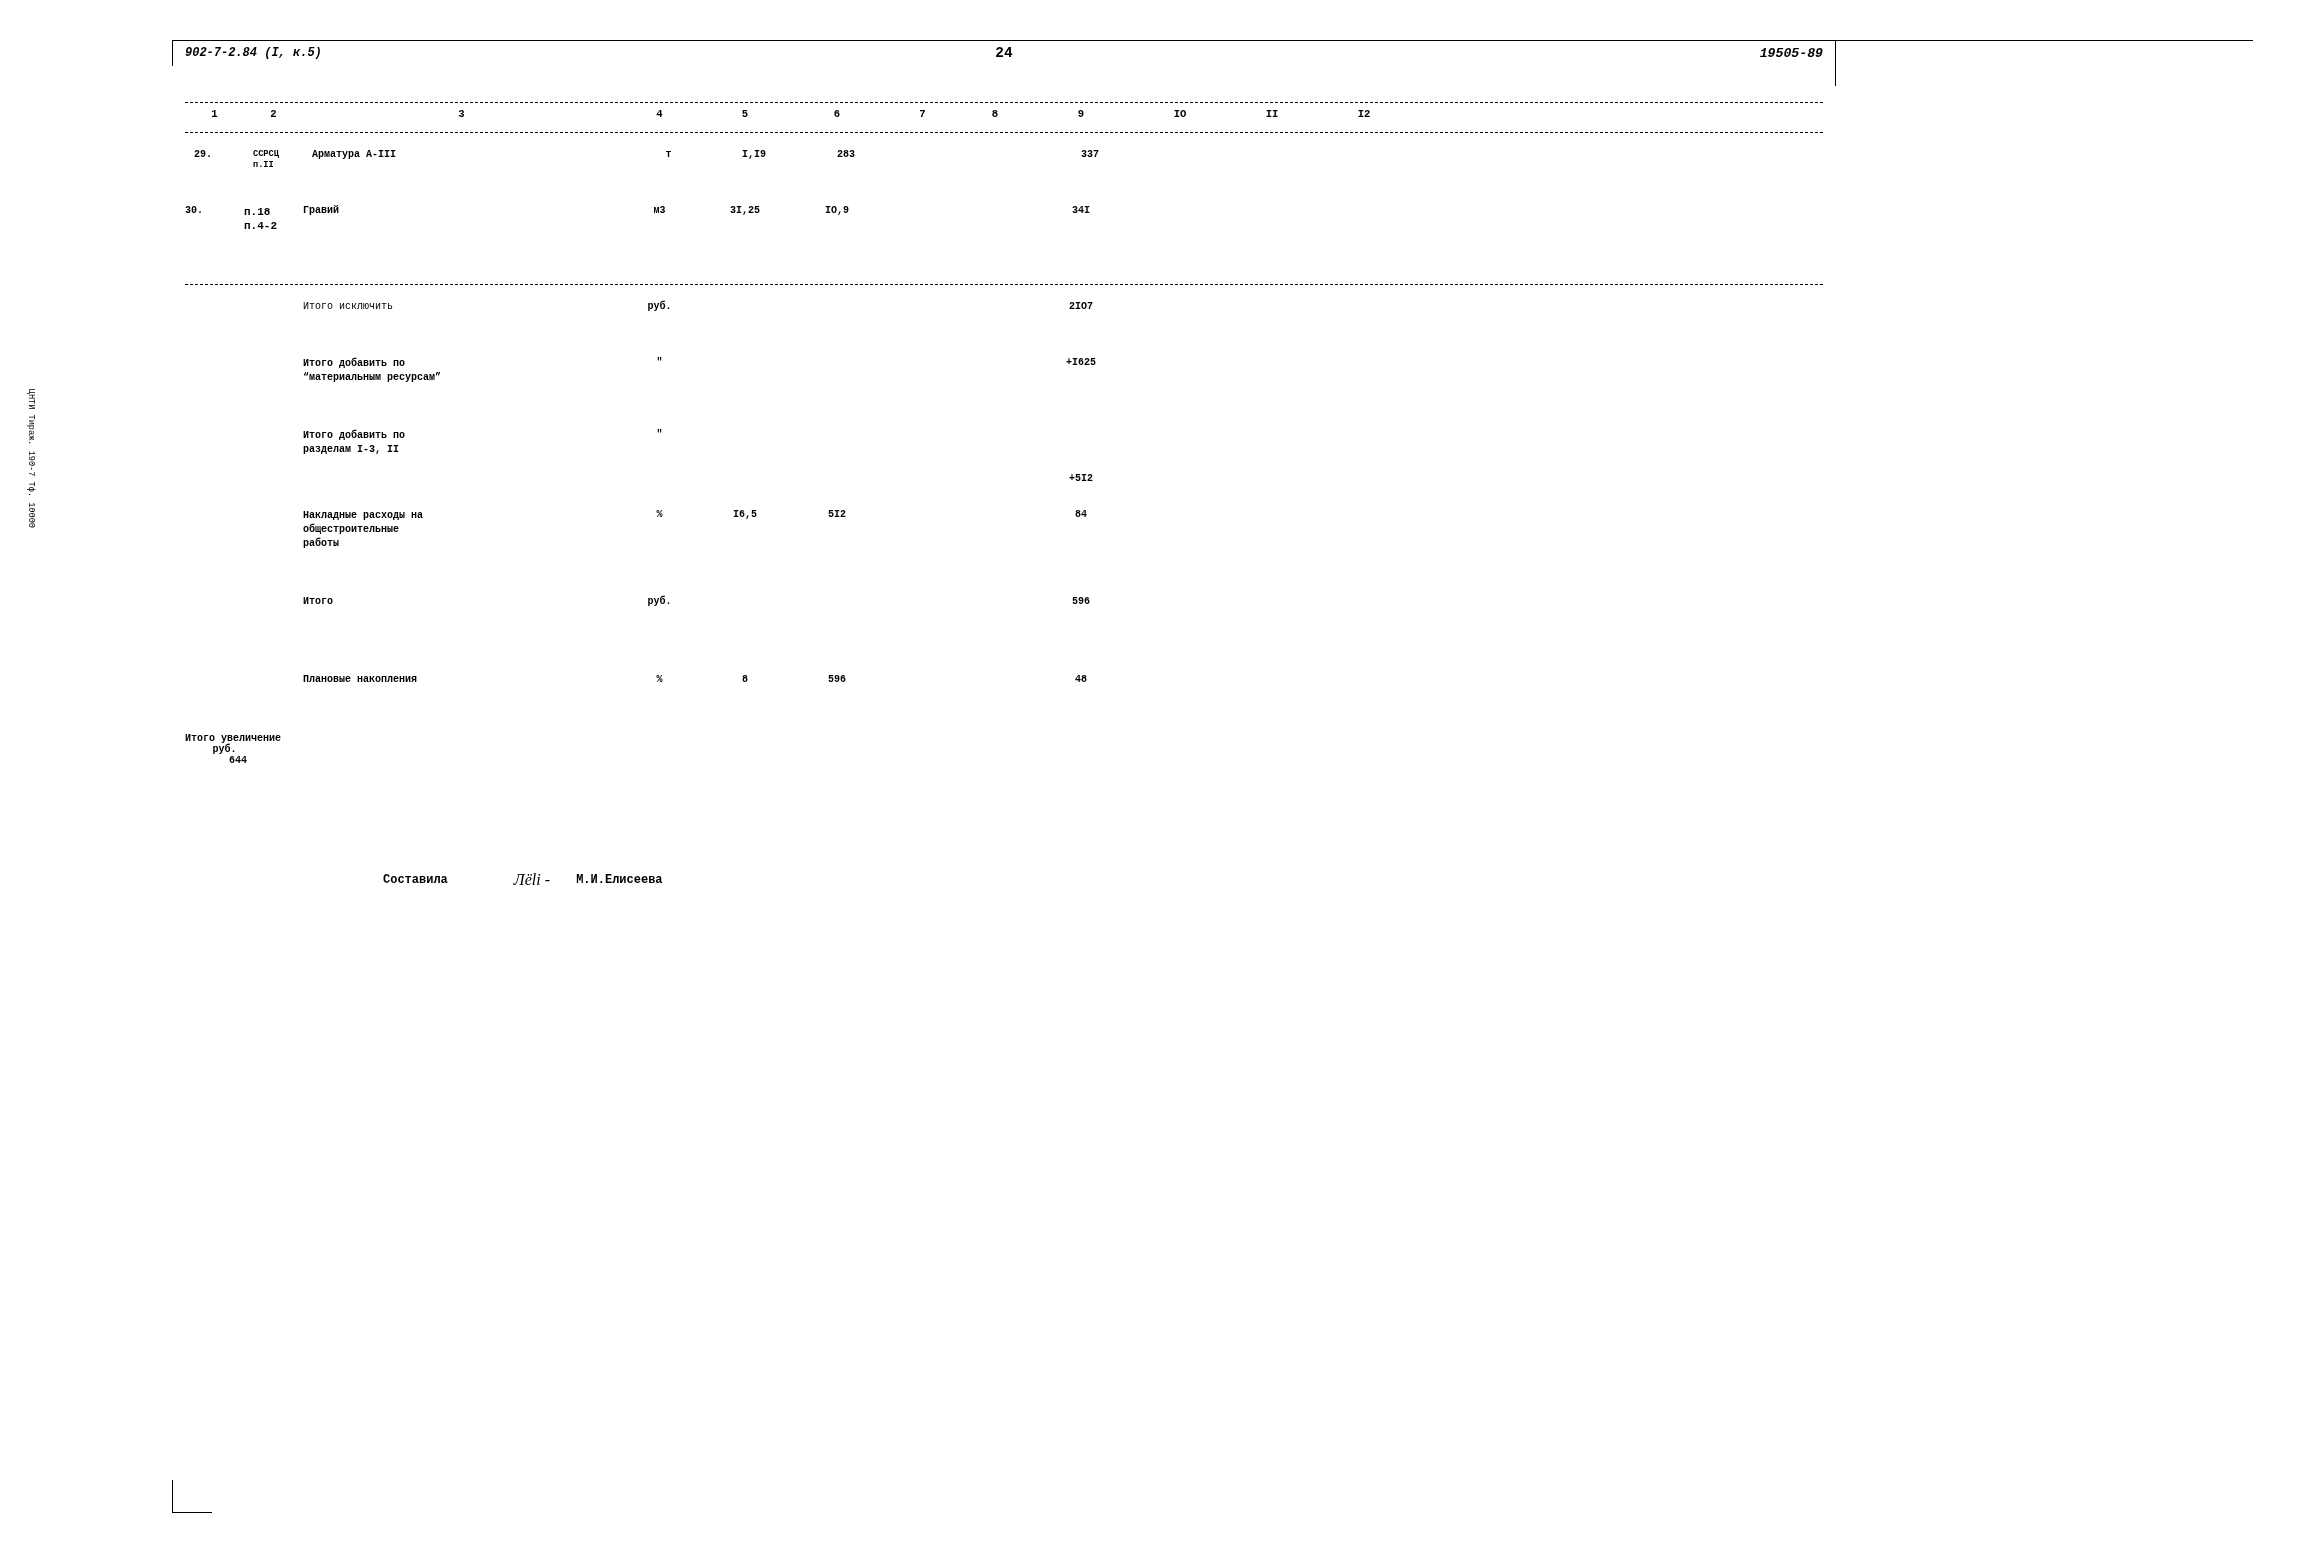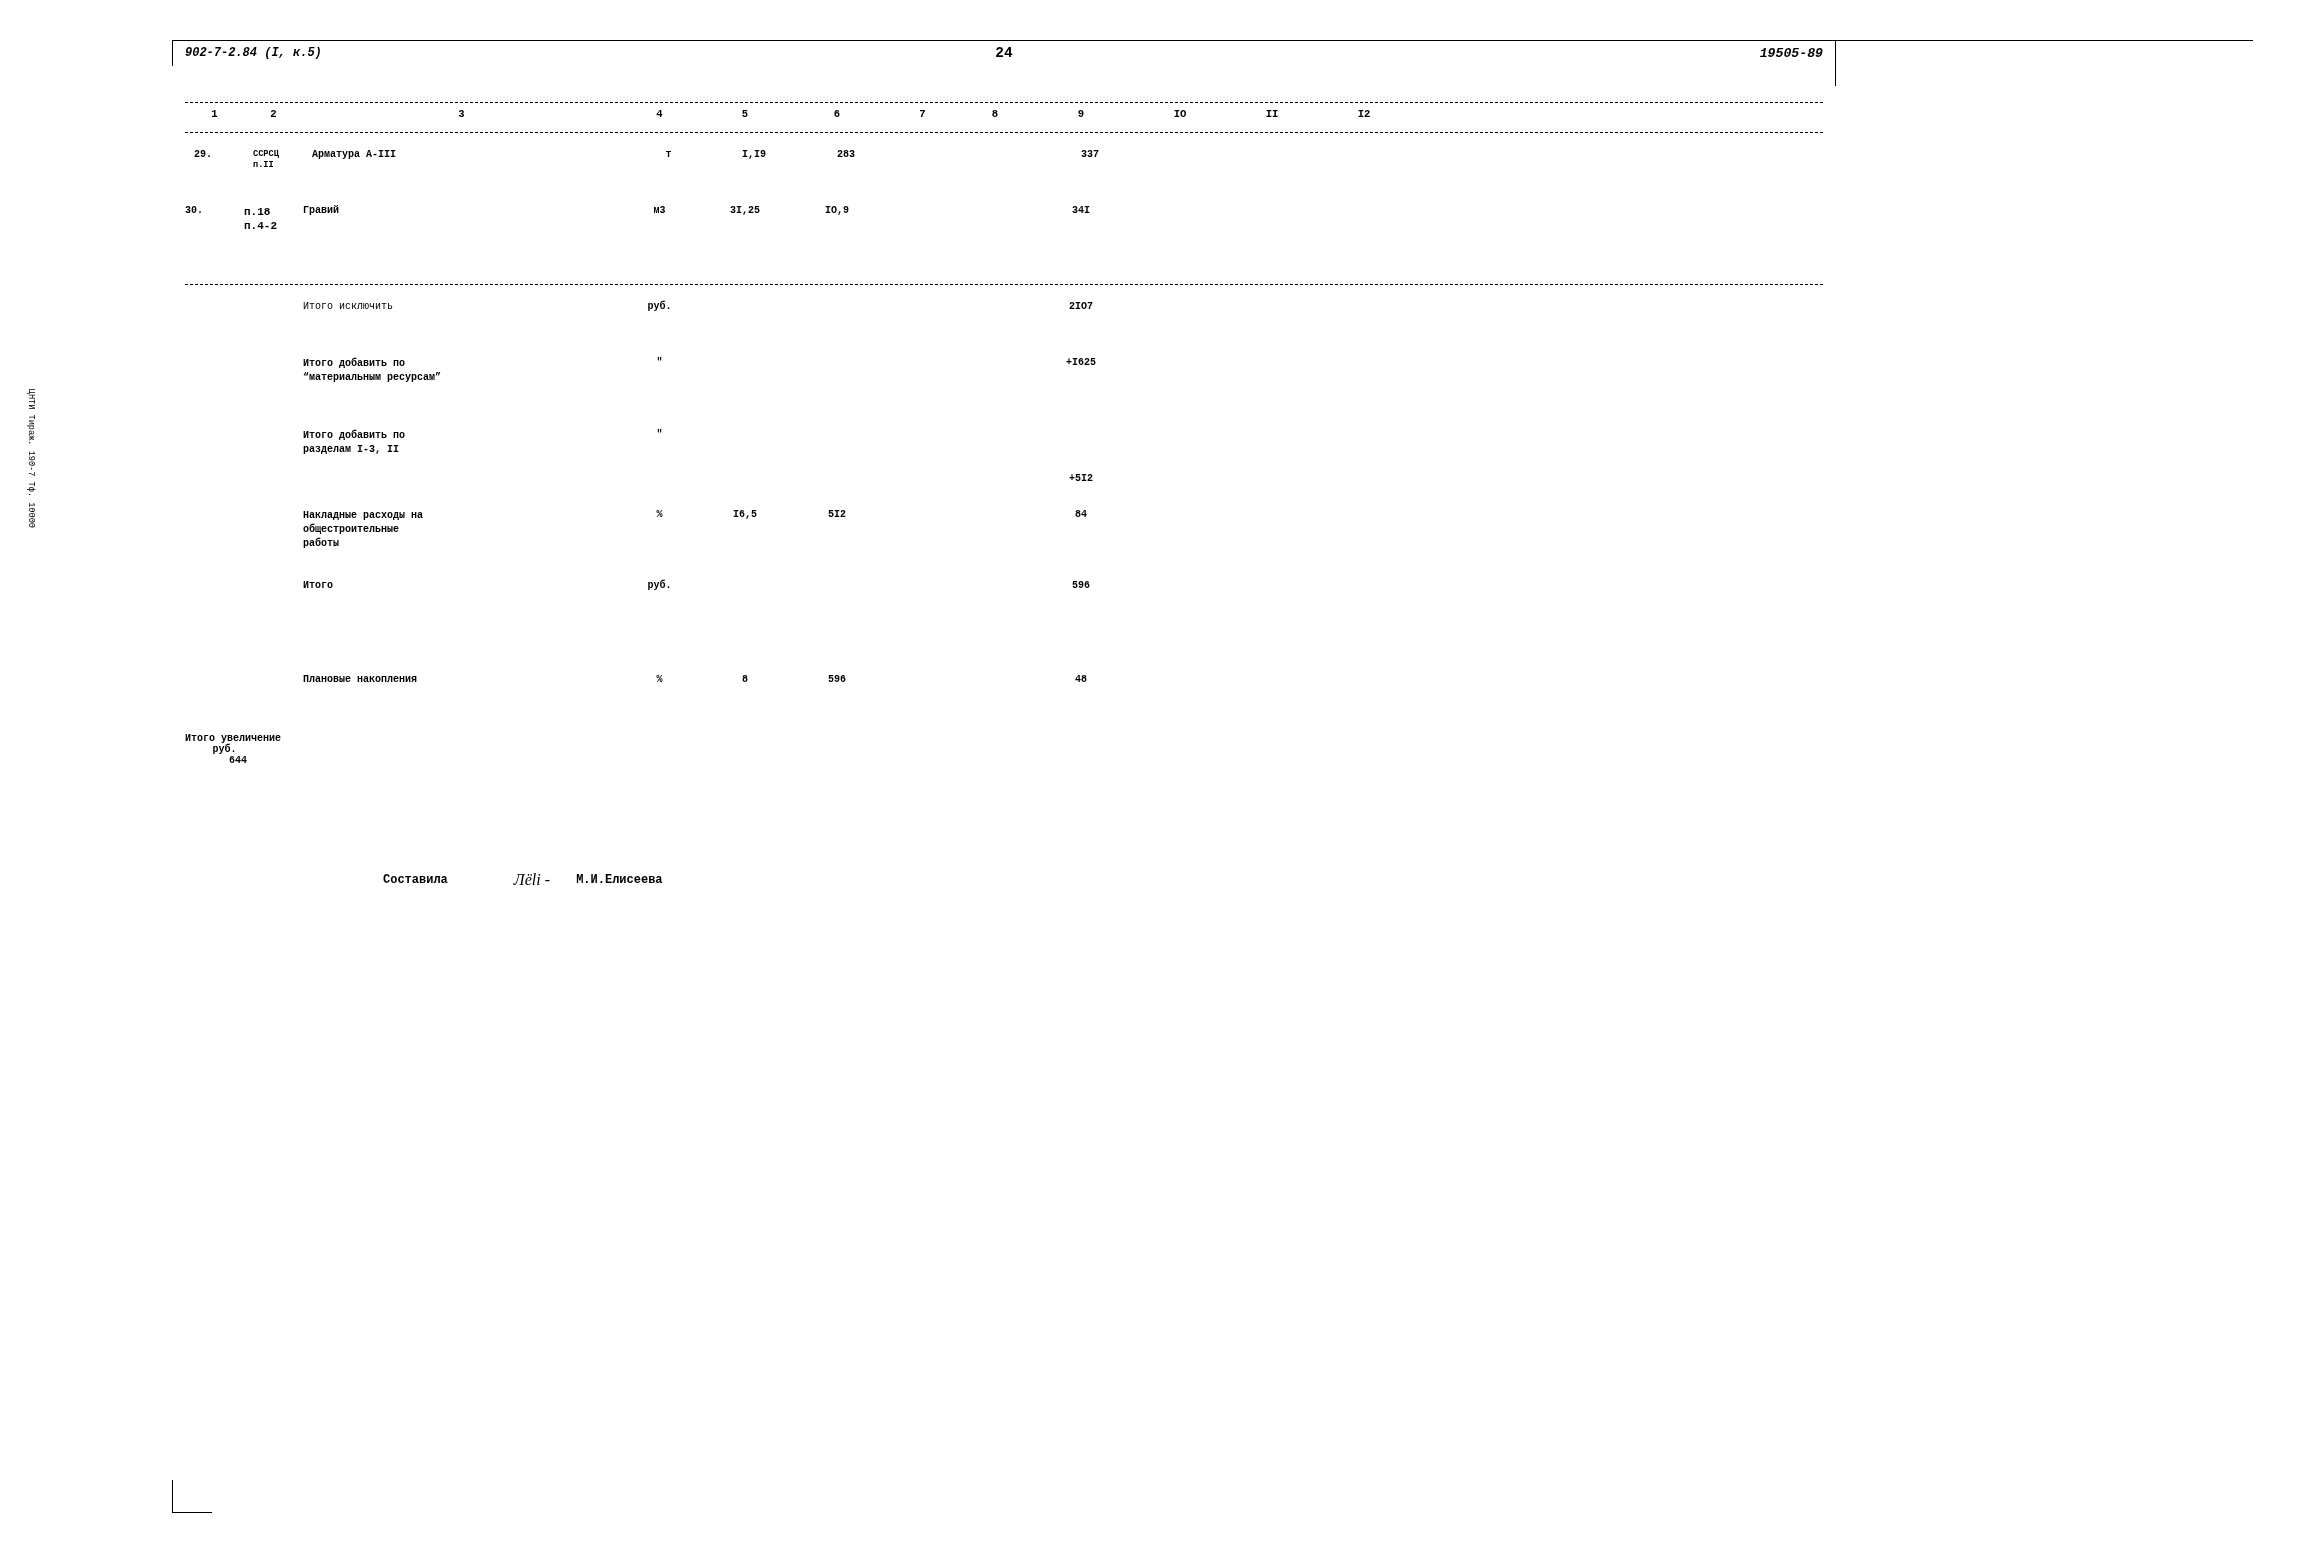--- a/index.html
+++ b/index.html
@@ -201,21 +201,21 @@
     <div style="width:59px;"></div>
     <div class="c3" style="font-weight:bold;line-height:1.4;">Накладные расходы на<br>общестроительные<br>работы</div>
     <div class="c4" style="text-align:center;font-weight:bold;">%</div>
     <div class="c5" style="text-align:center;font-weight:bold;">I6,5</div>
     <div class="c6" style="text-align:center;font-weight:bold;">5I2</div>
     <div class="c7"></div>
     <div class="c8"></div>
     <div class="c9" style="text-align:center;font-weight:bold;">84</div>
   </div>
 
-  <div style="position:absolute;top:573px;left:185px;right:79px;display:flex;align-items:center;font-size:10px;padding:6.6px 0;">
+  <div style="position:absolute;top:589px;left:185px;right:79px;display:flex;align-items:center;font-size:10px;padding:6.6px 0;">
     <div style="width:59px;"></div>
     <div style="width:59px;"></div>
     <div class="c3" style="font-weight:bold;">Итого</div>
     <div class="c4" style="text-align:center;font-weight:bold;">руб.</div>
     <div class="c5"></div>
     <div class="c6"></div>
     <div class="c7"></div>
     <div class="c8"></div>
     <div class="c9" style="text-align:center;font-weight:bold;">596</div>
   </div>

